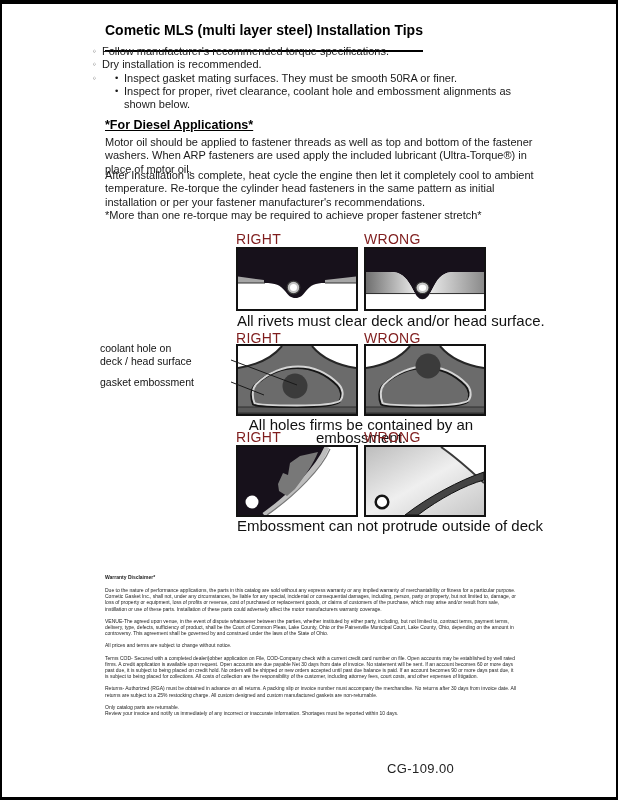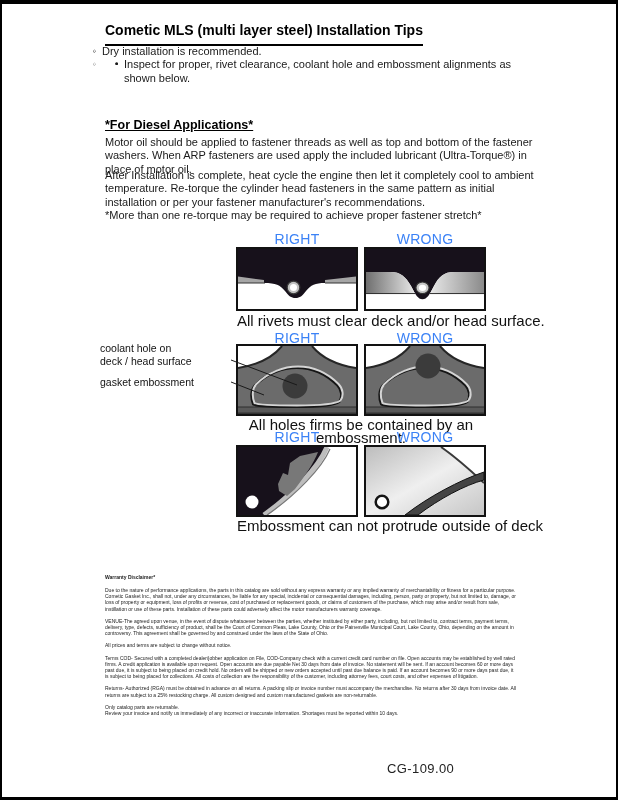--- a/index.html
+++ b/index.html
@@ -7,33 +7,33 @@
     width:618px; height:800px; position:relative; background:#ffffff;
     font-family:"Liberation Sans", sans-serif; color:#1a1a1a; overflow:hidden;
   }
   .frame {
     position:absolute; inset:0; border:solid #000;
     border-width:4px 2px 3px 2px; box-sizing:border-box; pointer-events:none; z-index:50;
   }
   .abs { position:absolute; }
   .doc-title {
     left:105px; top:22px; font-size:14px; font-weight:bold; color:#000;
-    border-bottom:2px solid #000; padding-bottom:6px; display:inline-block;
+    border-bottom:2px solid #000; padding-bottom:12px; display:inline-block;
   }
   .bullets { left:92px; top:45px; font-size:11px; line-height:13.3px; width:440px; }
   .bullet { position:relative; padding-left:10px; }
   .bullet .marker { position:absolute; left:0; top:0; font-size:8px; line-height:13.3px; font-family:"DejaVu Sans", sans-serif; }
   .bullet.sub { padding-left:32px; }
   .bullet.sub .marker { left:22px; font-size:9px; }
   .diesel-heading { left:105px; top:118px; font-size:12.5px; font-weight:bold; color:#000;text-decoration:underline; }
   .para { left:105px; width:432px; font-size:11px; line-height:13.3px; }
   .p1 { top:136px; }
   .p2 { top:169px; }
   .p3 { top:209px; }
-  .dlabel { width:122px; text-align:center; font-size:14px; color:#3b82f6; letter-spacing:0.3px; }
+  .dlabel { width:122px; font-size:14px; color:#7f1d1d; letter-spacing:0.3px; }
   .panel { position:absolute; background:#fff; border:2px solid #121212; }
   .panel svg { display:block; }
   .caption { font-size:15px; line-height:13px; color:#111; }
   .side-label { left:100px; width:130px; text-align:left; font-size:10.5px; line-height:12.5px; color:#111; }
   .leaders { left:0; top:0; pointer-events:none; z-index:10; }
   .disclaimer {
     left:105px; top:574px; width:826px; transform:scale(0.5); transform-origin:0 0;
     font-size:10px; line-height:12.4px; color:#222;
   }
   .disclaimer .head { font-weight:bold; margin:0 0 14px 0; }
@@ -44,30 +44,32 @@
 </head>
 <body>
 
 <div class="frame"></div>
 
 <div class="abs doc-title">Cometic MLS (multi layer steel) Installation Tips</div>
 
 <div class="abs bullets">
   <div class="bullet">
     <span class="marker">◦</span>
+    <span>Follow manufacturer's recommended torque specifications.</span>
   </div>
   <div class="bullet">
     <span class="marker">◦</span>
     <span>Dry installation is recommended.</span>
   </div>
   <div class="bullet">
     <span class="marker">◦</span>
   </div>
   <div class="bullet sub">
     <span class="marker">•</span>
+    <span>Inspect gasket mating surfaces.  They must be smooth 50RA or finer.</span>
   </div>
   <div class="bullet sub">
     <span class="marker">•</span>
     <span>Inspect for proper, rivet clearance, coolant hole and embossment alignments as shown below.</span>
   </div>
 </div>
 
 <div class="abs diesel-heading">*For Diesel Applications*</div>
 <div class="abs para p1">Motor oil should be applied to fastener threads as well as top and bottom of the fastener washers. When ARP fasteners are used apply the included lubricant (Ultra-Torque®) in place of motor oil.</div>
 <div class="abs para p2">After Installation is complete, heat cycle the engine then let it completely cool to ambient temperature. Re-torque the cylinder head fasteners in the same pattern as initial installation or per your fastener manufacturer's recommendations.</div>

